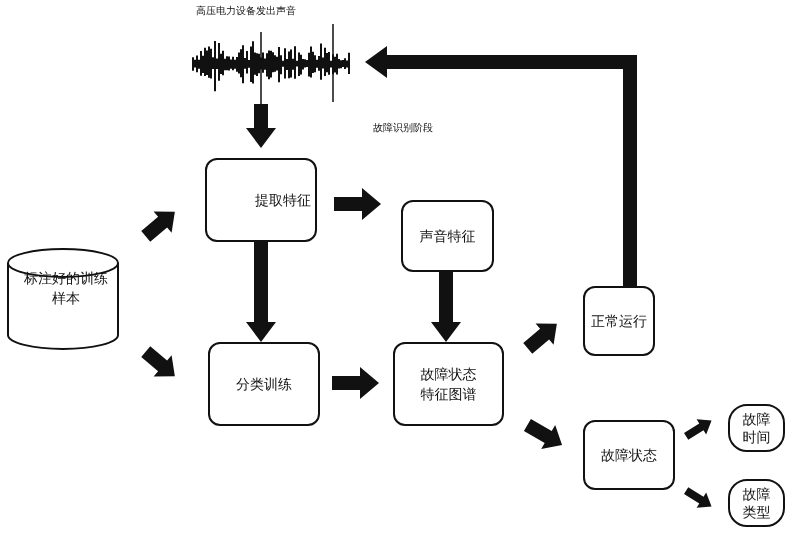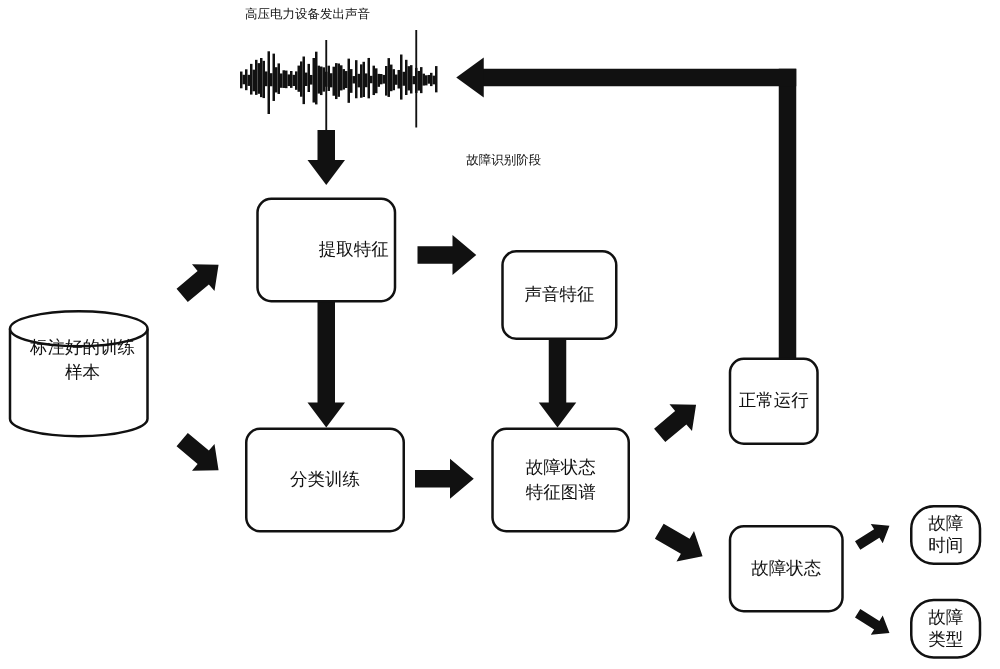--- a/index.html
+++ b/index.html
@@ -152,21 +152,21 @@
 样本</div>
 
 <div class="box" style="left:205px;top:158px;width:112px;height:84px;padding-left:44px;">
   <span>提取特征</span>
   </div>
 
 <div class="box" style="left:401px;top:164px;width:93px;height:72px;margin-top:36px;">
   <span>声音特征</span>
   </div>
 
-<div class="box" style="left:196px;top:342px;width:128px;height:84px;">
+<div class="box" style="left:208px;top:342px;width:112px;height:84px;">
   <span>分类训练</span>
   </div>
 
 <div class="box" style="left:393px;top:342px;width:111px;height:84px;white-space:pre-line;">
   <span>故障状态
 特征图谱</span></div>
 
 <div class="box" style="left:583px;top:286px;width:72px;height:70px;">
   <span>正常运行</span>
   </div>

